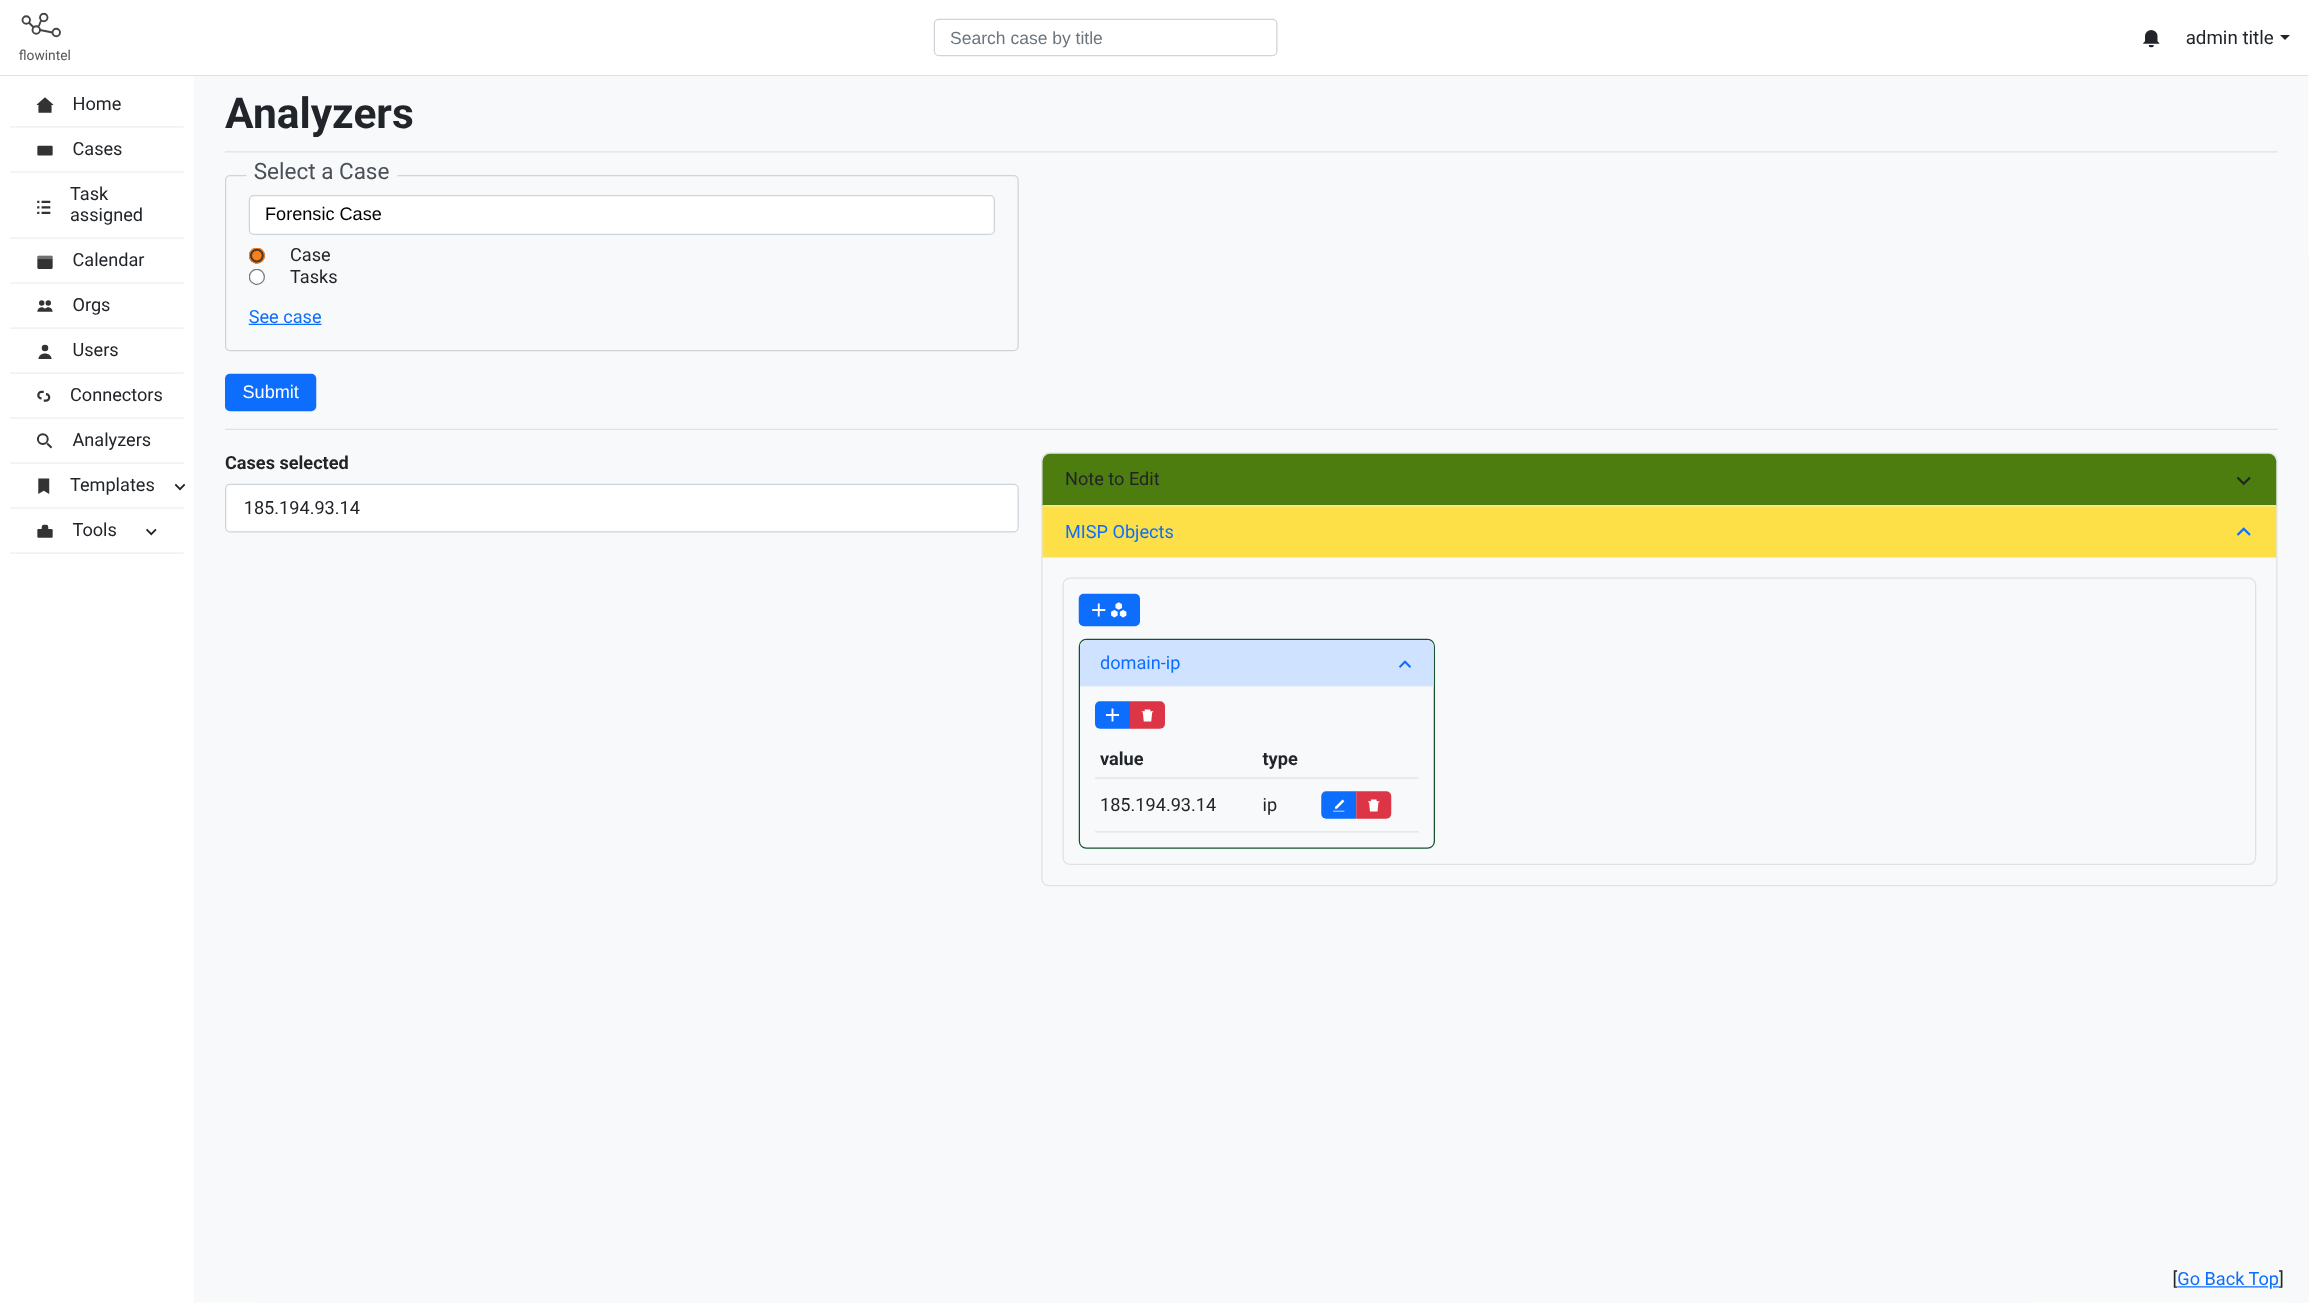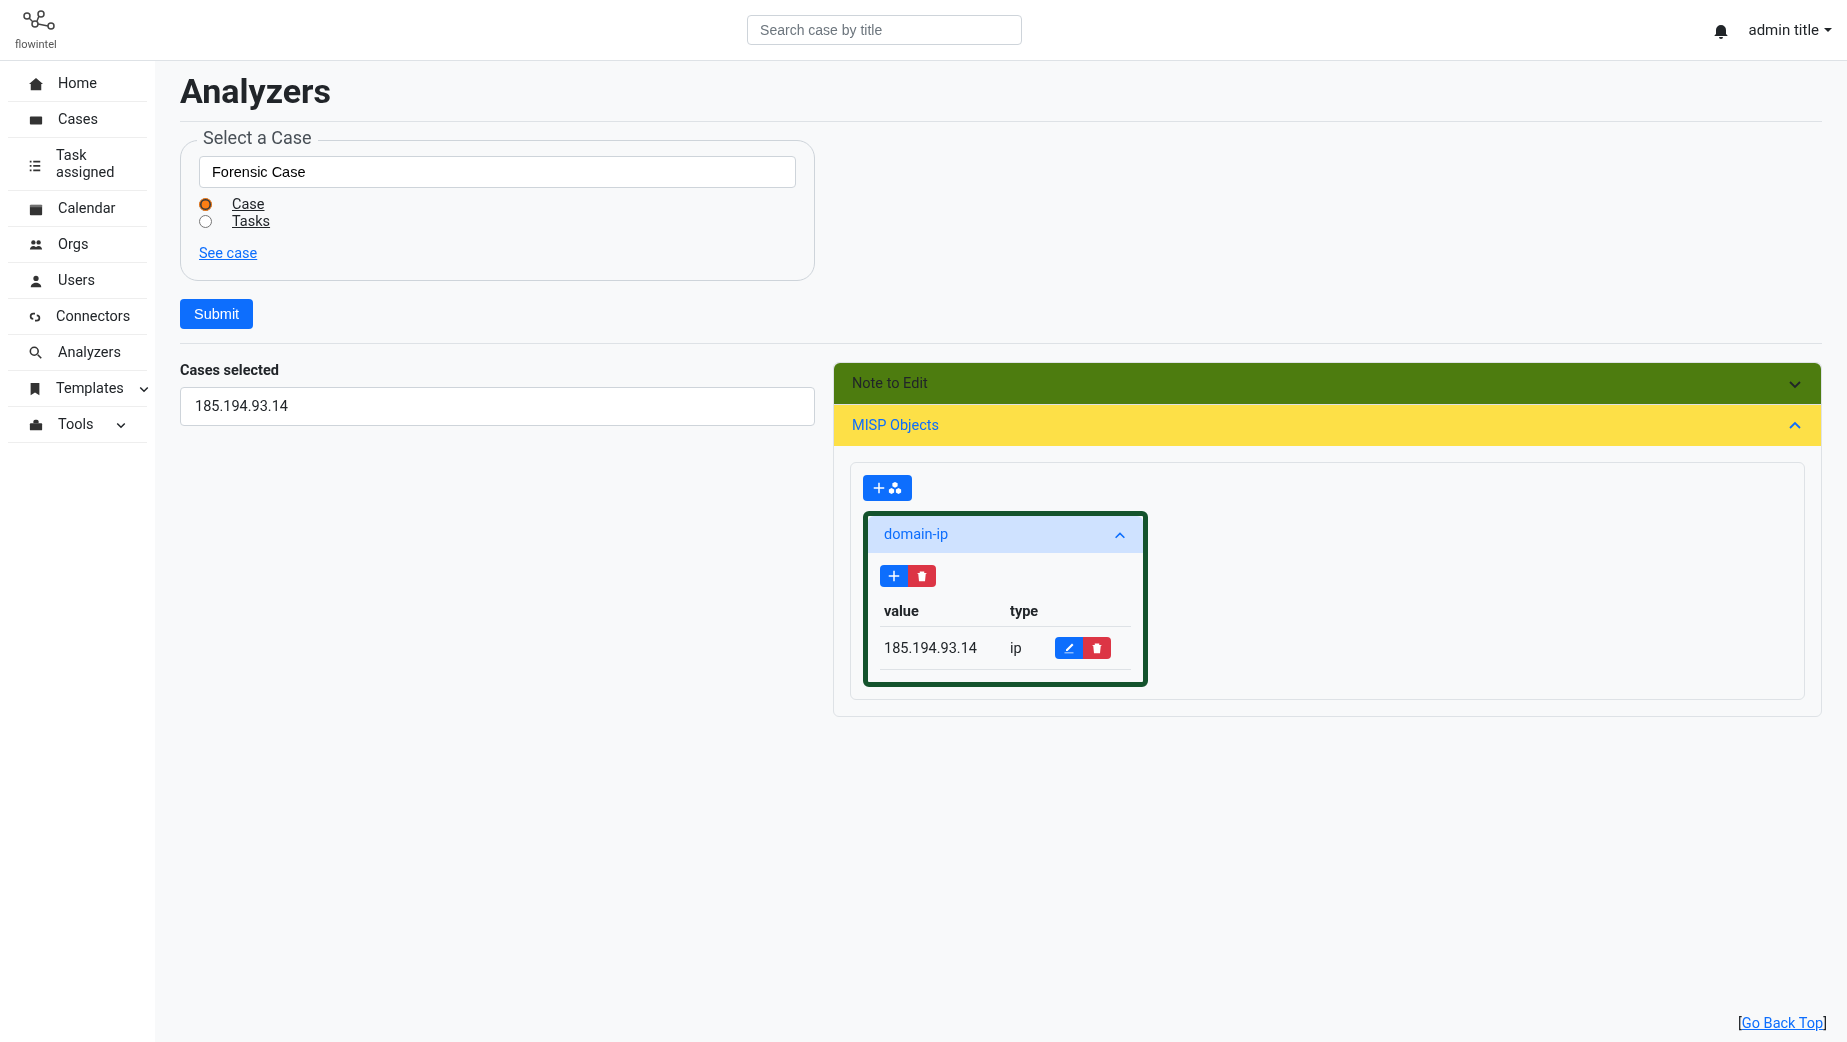--- a/index.html
+++ b/index.html
@@ -1,37 +1,37 @@
 <!DOCTYPE html>
 <html><head>
 <meta charset="utf-8">
 <style>
 * { box-sizing: border-box; margin: 0; padding: 0; }
 body { font-family: -apple-system, BlinkMacSystemFont, "Segoe UI", Roboto, sans-serif; font-size: 14px; color: #212529; background: #fff; }
 .header { display: flex; align-items: center; height: 61px; border-bottom: 1px solid #dee2e6; padding: 0 15px; }
-.logo { display: flex; flex-direction: column; align-items: flex-end; font-size: 11px; color: #555; }
+.logo { display: flex; flex-direction: column; align-items: flex-start; font-size: 11px; color: #555; }
 .logo svg { margin-bottom: 2px; }
 .search-wrap { flex: 1; display: flex; justify-content: center; }
 .search-input { width: 275px; padding: 6px 12px; border: 1px solid #ced4da; border-radius: 4px; font-size: 14px; color: #495057; }
 .search-input::placeholder { color: #6c757d; }
 .header-right { display: flex; align-items: center; gap: 20px; }
 .user-menu { display: flex; align-items: center; gap: 5px; cursor: pointer; font-size: 15px; }
 .caret-down { width: 0; height: 0; border-left: 4px solid transparent; border-right: 4px solid transparent; border-top: 4px solid #212529; }
 
 .layout { display: flex; min-height: calc(100vh - 61px); }
 .sidebar { width: 155px; background: #fff; padding-top: 5px; }
 .sidebar-item { display: flex; align-items: center; gap: 14px; padding: 9px 20px; border-bottom: 1px solid #eee; font-size: 14.5px; color: #212529; cursor: pointer; margin: 0 8px; }
 .sidebar .icon { width: 16px; text-align: center; color: #333; }
 .sidebar-chevron { margin-left: auto; }
 
 .main { flex: 1; background: #f8f9fa; padding: 10px 25px 30px 25px; position: relative; }
 h1 { font-size: 34px; font-weight: 700; margin-bottom: 10px; }
 .hr { border-top: 1px solid #dee2e6; margin-bottom: 18px; }
 
-.fieldset-box { border: 1px solid #ced4da; border-radius: 18px; padding: 15px 18px 18px 18px; width: 635px; position: relative; margin-bottom: 18px; text-decoration: underline; }
+.fieldset-box { border: 1px solid #ced4da; border-radius: 4px; padding: 15px 18px 18px 18px; width: 635px; position: relative; margin-bottom: 18px; }
 .fieldset-legend { position: absolute; top: -14px; left: 16px; background: #f8f9fa; padding: 0 6px; font-size: 18px; color: #495057; }
 .case-select { width: 100%; padding: 7px 12px; border: 1px solid #ced4da; border-radius: 4px; margin-bottom: 8px; font-size: 14.5px; }
 .radio-row { display: flex; align-items: center; gap: 20px; font-size: 14.5px; }
 .radio-row input[type=radio] { accent-color: #fd7e14; }
 .see-case { display: inline-block; margin-top: 15px; color: #0d6efd; text-decoration: underline; font-size: 14.5px; }
 
 .btn-primary { background: #0d6efd; color: #fff; border: none; border-radius: 4px; padding: 7px 14px; font-size: 14.5px; cursor: pointer; }
 
 .section-label { font-weight: 700; margin-bottom: 8px; font-size: 14.5px; }
 .note-box { width: 635px; border: 1px solid #ced4da; border-radius: 4px; padding: 10px 14px; font-size: 14.5px; background: #fff; }
@@ -44,21 +44,21 @@
 .acc-header { display: flex; justify-content: space-between; align-items: center; padding: 12px 18px; cursor: pointer; font-size: 14.5px; }
 .acc-header.note-edit { background: #4d7c0f; border-bottom: 1px solid #dee2e6; border-radius: 6px 6px 0 0; }
 .acc-header.misp { background: #fde047; color: #0d6efd; }
 .acc-body { padding: 16px; }
 
 .inner-card { border: 1px solid #dee2e6; border-radius: 6px; padding: 12px; }
 .btn-icon { background: #0d6efd; color: #fff; border: none; border-radius: 4px; padding: 6px 10px; cursor: pointer; display: inline-flex; align-items: center; gap: 3px; }
 .btn-icon-sm { padding: 5px 8px; }
 .btn-danger { background: #dc3545; }
 
-.object-accordion { border: 5px solid #14532d; border-radius: 6px; width: 285px; margin-top: 10px; }
+.object-accordion { border: 1px solid #14532d; border-radius: 6px; width: 285px; margin-top: 10px; }
 .obj-header { display: flex; justify-content: space-between; align-items: center; padding: 10px 16px; background: #cfe2ff; color: #0d6efd; border-radius: 6px 6px 0 0; cursor: pointer; font-size: 14.5px; }
 .obj-body { padding: 12px; }
 .row-actions { display: flex; gap: 0; margin-bottom: 10px; }
 .row-actions button { border-radius: 0; }
 .row-actions button:first-child { border-radius: 4px 0 0 4px; }
 .row-actions button:last-child { border-radius: 0 4px 4px 0; }
 
 table { width: 100%; border-collapse: collapse; font-size: 14.5px; }
 th { text-align: left; padding: 6px 4px; font-weight: 700; }
 td { padding: 10px 4px; border-top: 1px solid #dee2e6; border-bottom: 1px solid #dee2e6; }

